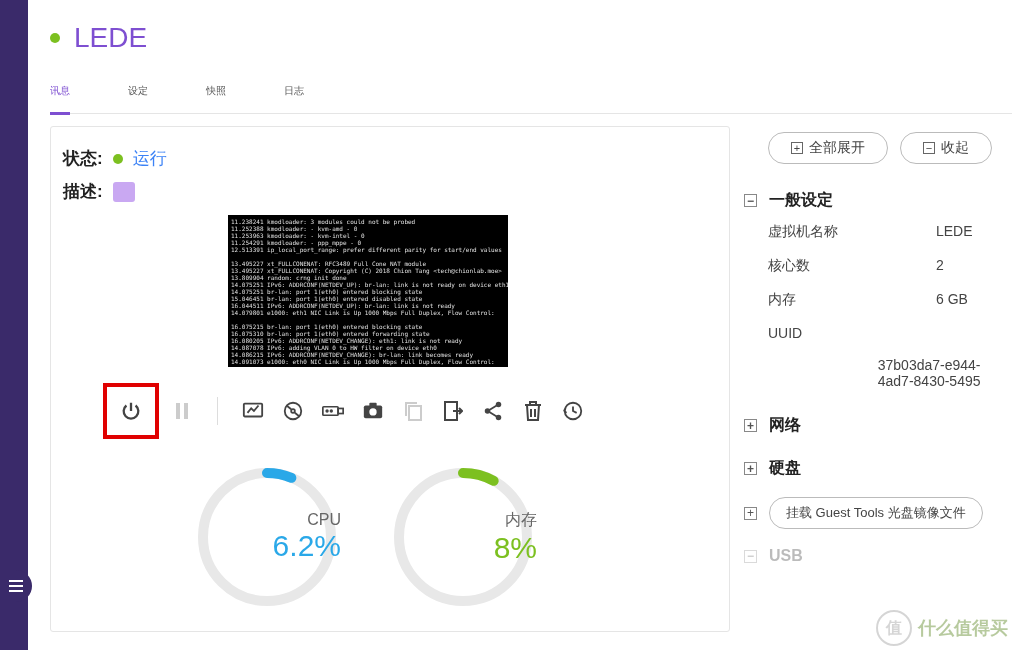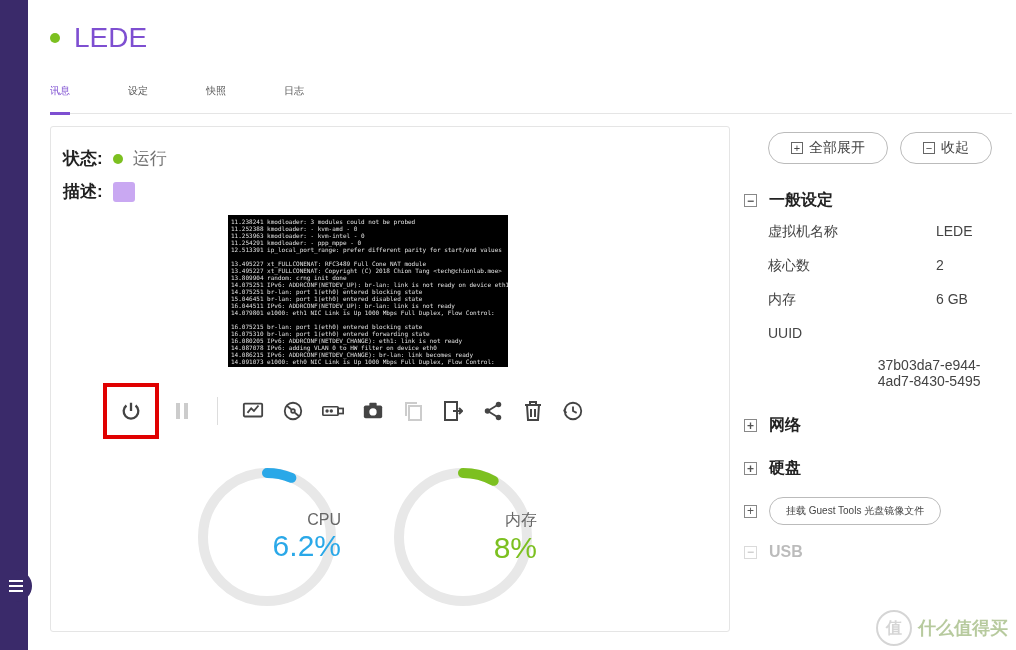--- a/index.html
+++ b/index.html
@@ -14,21 +14,21 @@
     .title { font-size: 28px; color: #7e4fd1; font-weight: 400; }
     .tabs { display: flex; gap: 58px; border-bottom: 1px solid #e5e5e5; margin-right: 0; }
     .tab { font-size: 10px; color: #555; padding-bottom: 14px; cursor: pointer; text-align: center; }
     .tab.active { color: #7e4fd1; border-bottom: 3px solid #7e4fd1; margin-bottom: -2px; }
     .body-row { display: flex; margin-top: 12px; }
     .panel-left { width: 680px; border: 1px solid #e5e5e5; border-radius: 3px; padding: 20px 12px; }
     .status-line { display: flex; align-items: center; gap: 10px; margin-bottom: 10px; }
     .lbl { font-size: 17px; font-weight: 600; color: #222; }
     .lbl::after { content: ":"; }
     .stat-dot { width: 10px; height: 10px; border-radius: 50%; background: #7cc020; }
-    .stat-text { font-size: 17px; color: #737373; }
+    .stat-text { font-size: 17px; color: #3b82f6; }
     .desc-icon { width: 22px; height: 20px; background: #c9a8f2; border-radius: 3px; position: relative; }
     .desc-icon::after { content: ""; position: absolute; bottom: -5px; left: 5px; border: 5px solid transparent; border-top-color: #c9a8f2; }
     .console { width: 280px; height: 152px; background: #000; margin: 12px auto 16px 165px; color: #e0e0e0; font-family: monospace; font-size: 6px; line-height: 7px; padding: 3px; overflow: hidden; white-space: pre; }
     .toolbar { display: flex; align-items: center; gap: 18px; margin: 8px 0 24px 40px; }
     .power-box { width: 56px; height: 56px; border: 4px solid #e00000; display: flex; align-items: center; justify-content: center; margin-right: -6px; }
     .tool-icon { width: 22px; height: 22px; cursor: pointer; color: #555; display: flex; align-items: center; justify-content: center; }
     .tool-sep { width: 1px; height: 28px; background: #ddd; margin: 0 6px; }
     .gauges { display: flex; gap: 48px; margin-left: 130px; }
     .gauge { position: relative; width: 148px; height: 148px; }
     .gauge-svg { transform: rotate(-90deg); }
@@ -43,21 +43,21 @@
     .g-mem .gauge-val { color: #7cc020; }
     .panel-right { flex: 1; padding: 6px 0 0 14px; }
     .btn-row { display: flex; gap: 12px; margin-bottom: 22px; padding-left: 24px; }
     .pill-btn { border: 1px solid #bbb; border-radius: 18px; padding: 6px 22px; font-size: 14px; color: #444; background: #fff; cursor: pointer; display: flex; align-items: center; gap: 6px; }
     .pill-btn .sq { display: inline-flex; width: 12px; height: 12px; border: 1px solid #666; align-items: center; justify-content: center; font-size: 11px; line-height: 1; }
     .section { margin-bottom: 14px; }
     .sec-head { display: flex; align-items: center; gap: 12px; font-size: 16px; font-weight: 600; color: #222; cursor: pointer; padding: 4px 0; }
     .exp-box { width: 13px; height: 13px; border: 1px solid #888; display: flex; align-items: center; justify-content: center; font-size: 12px; line-height: 1; color: #555; }
     .kv { display: flex; padding: 8px 0 8px 24px; font-size: 14px; color: #444; }
     .kv .k { width: 168px; }
-    .mount-btn { border: 1px solid #bbb; border-radius: 18px; padding: 6px 16px; font-size: 10px; color: #444; background: #fff; cursor: pointer; margin-left: 42px; }
+    .mount-btn { border: 1px solid #bbb; border-radius: 18px; padding: 6px 16px; font-size: 13px; color: #444; background: #fff; cursor: pointer; margin-left: 42px; }
     .watermark { position: absolute; right: 4px; bottom: 4px; display: flex; align-items: center; gap: 6px; opacity: 0.4; }
     .wm-circle { width: 36px; height: 36px; border: 2px solid #999; border-radius: 50%; display: flex; align-items: center; justify-content: center; font-size: 16px; color: #999; font-weight: bold; }
     .wm-text { font-size: 18px; color: #4d7c0f; font-weight: 600; }
   </style>
 </head>
 <body>
 
 <div class="page">
   <div class="left-rail">
     <div class="rail-tab">

